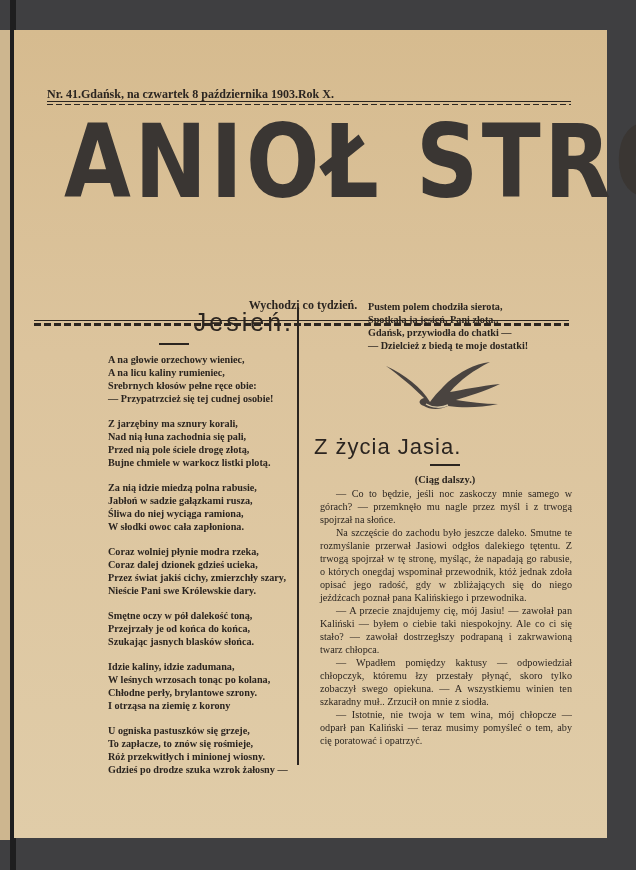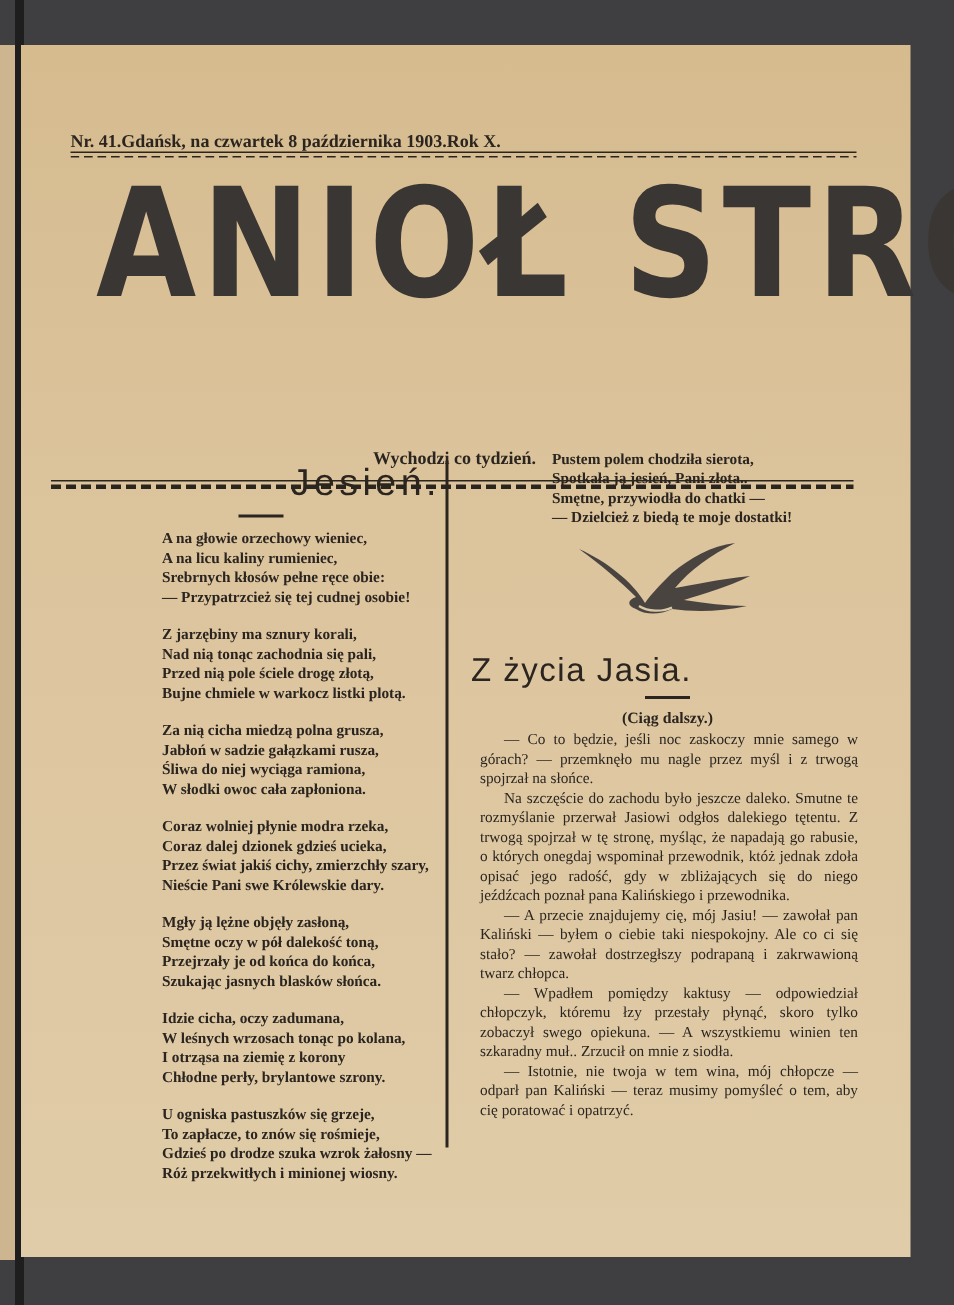--- a/index.html
+++ b/index.html
@@ -115,61 +115,60 @@
     <div class="short-rule"></div>
 
     <div class="stanza">
       <div class="line">A na głowie orzechowy wieniec,</div>
       <div class="line">A na licu kaliny rumieniec,</div>
       <div class="line">Srebrnych kłosów pełne ręce obie:</div>
       <div class="line">— Przypatrzcież się tej cudnej osobie!</div>
     </div>
     <div class="stanza">
       <div class="line">Z jarzębiny ma sznury korali,</div>
-      <div class="line">Nad nią tonąc zachodnia się pali,</div>
+      <div class="line">Nad nią łuna zachodnia się pali,</div>
       <div class="line">Przed nią pole ściele drogę złotą,</div>
       <div class="line">Bujne chmiele w warkocz listki plotą.</div>
     </div>
     <div class="stanza">
-      <div class="line">Za nią cicha miedzą polna grusza,</div>
+      <div class="line">Za nią idzie miedzą polna rabusie,</div>
       <div class="line">Jabłoń w sadzie gałązkami rusza,</div>
       <div class="line">Śliwa do niej wyciąga ramiona,</div>
       <div class="line">W słodki owoc cała zapłoniona.</div>
     </div>
     <div class="stanza">
       <div class="line">Coraz wolniej płynie modra rzeka,</div>
       <div class="line">Coraz dalej dzionek gdzieś ucieka,</div>
       <div class="line">Przez świat jakiś cichy, zmierzchły szary,</div>
       <div class="line">Nieście Pani swe Królewskie dary.</div>
     </div>
     <div class="stanza">
-      <div class="line">Mgły ją lężne objęły zasłoną,</div>
       <div class="line">Smętne oczy w pół dalekość toną,</div>
       <div class="line">Przejrzały je od końca do końca,</div>
       <div class="line">Szukając jasnych blasków słońca.</div>
     </div>
     <div class="stanza">
-      <div class="line">Idzie cicha, oczy zadumana,</div>
+      <div class="line">Idzie kaliny, idzie zadumana,</div>
       <div class="line">W leśnych wrzosach tonąc po kolana,</div>
+      <div class="line">Chłodne perły, brylantowe szrony.</div>
       <div class="line">I otrząsa na ziemię z korony</div>
-      <div class="line">Chłodne perły, brylantowe szrony.</div>
     </div>
     <div class="stanza">
       <div class="line">U ogniska pastuszków się grzeje,</div>
       <div class="line">To zapłacze, to znów się rośmieje,</div>
+      <div class="line">Róż przekwitłych i minionej wiosny.</div>
       <div class="line">Gdzieś po drodze szuka wzrok żałosny —</div>
-      <div class="line">Róż przekwitłych i minionej wiosny.</div>
     </div>
   </div>
 
   <div class="col-right">
     <div class="stanza-r">
       <div class="line">Pustem polem chodziła sierota,</div>
       <div class="line">Spotkała ją jesień, Pani złota..</div>
-      <div class="line">Smętne, przywiodła do chatki —</div>
+      <div class="line">Gdańsk, przywiodła do chatki —</div>
       <div class="line">— Dzielcież z biedą te moje dostatki!</div>
     </div>
 
     <div class="bird">
       <svg width="120" height="60" viewBox="0 0 120 60">
         <path d="M2 6 C20 14, 38 28, 46 42 C50 36, 58 28, 64 22 C76 12, 90 4, 106 2 C90 10, 76 20, 66 32 C78 30, 96 26, 116 24 C100 32, 84 36, 72 40 C86 42, 100 44, 114 44 C96 48, 78 48, 64 46 C56 50, 46 50, 40 46 C34 44, 34 40, 40 38 C30 28, 16 16, 2 6 Z" fill="#4a4440"></path>
         <path d="M42 44 C48 48, 58 48, 64 45" stroke="#d8c8a8" stroke-width="1.5" fill="none"></path>
       </svg>
     </div>
 

